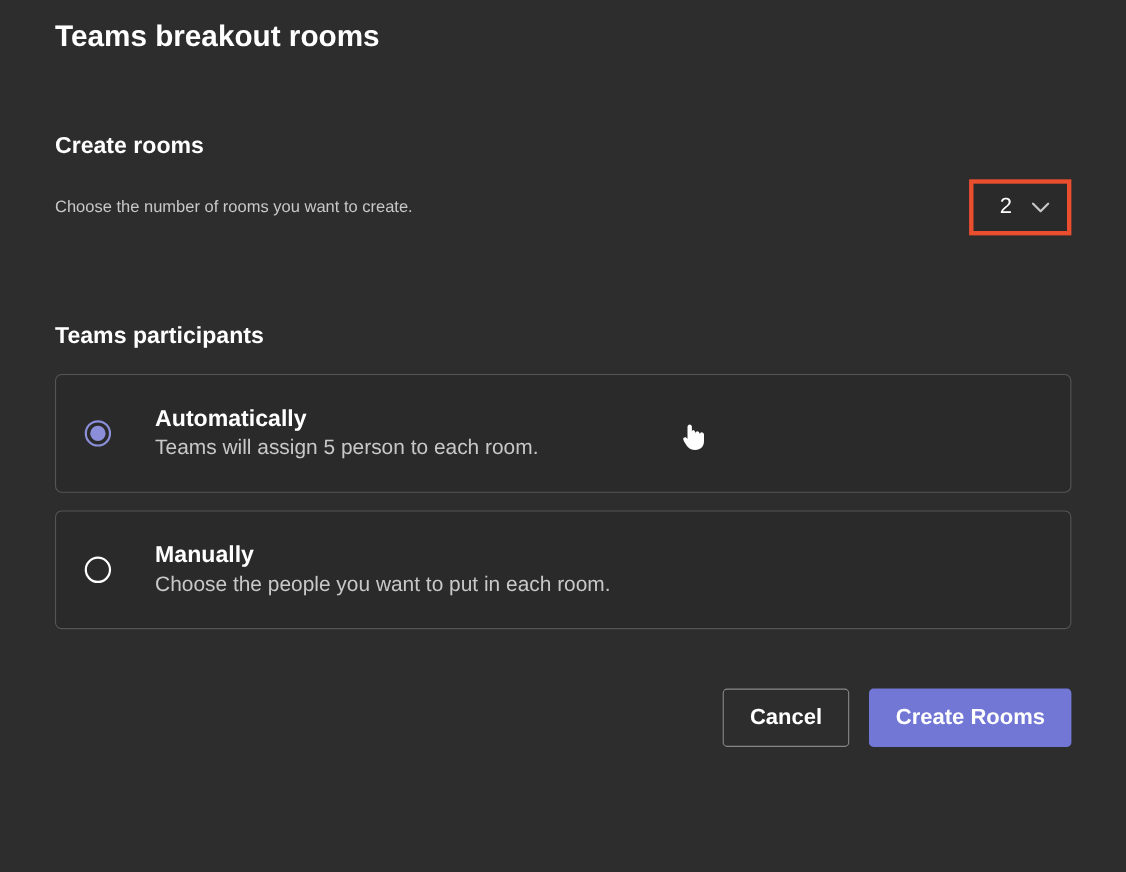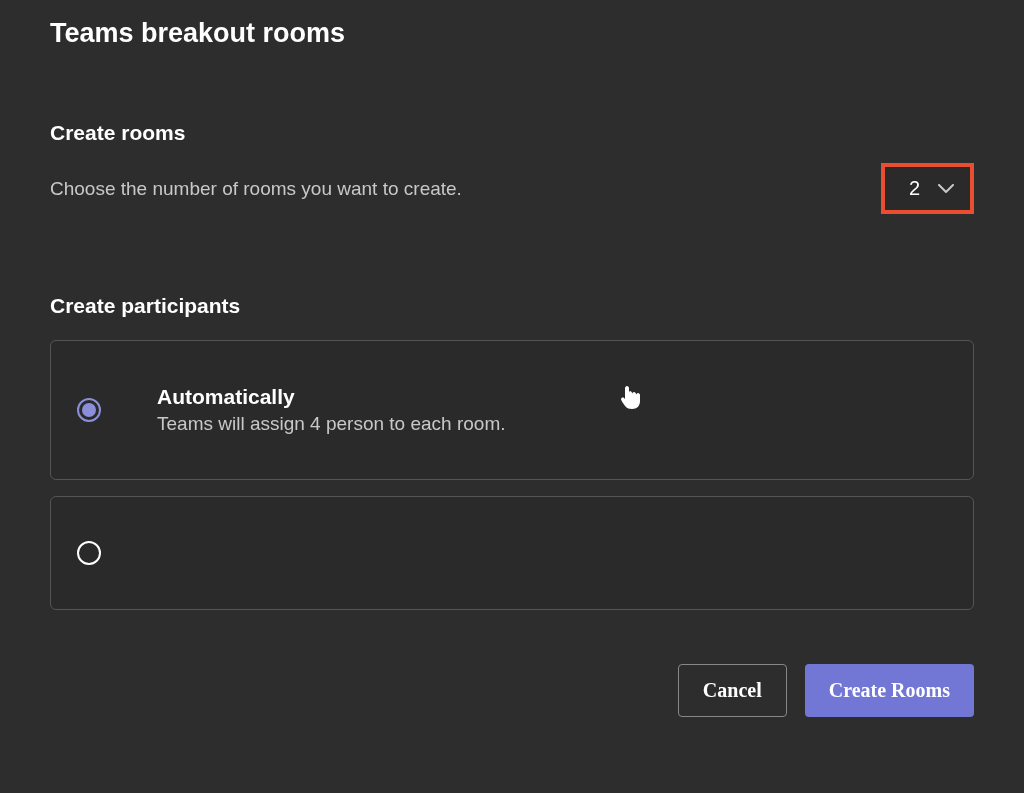--- a/index.html
+++ b/index.html
@@ -23,21 +23,21 @@
       font-weight: 700;
       margin-bottom: 72px;
     }
     .section-title {
       font-size: 21px;
       font-weight: 700;
       margin-bottom: 18px;
       color: #ffffff;
     }
     .section-description {
-      font-size: 19px;
+      font-size: 15px;
       font-weight: 400;
       color: #c8c8c8;
     }
     .create-rooms-row {
       display: flex;
       justify-content: space-between;
       align-items: center;
       margin-bottom: 80px;
     }
     .room-count-dropdown {
@@ -65,24 +65,24 @@
       width: 16px;
       height: 10px;
     }
     .assign-section {
       margin-bottom: 22px;
     }
     .radio-option {
       background: #2a2a2a;
       border: 1px solid #555555;
       border-radius: 6px;
-      padding: 44px 26px;
-      display: flex;
-      align-items: center;
-      gap: 56px;
+      padding: 28px 26px;
+      display: flex;
+      align-items: center;
+      gap: 40px;
       margin-bottom: 16px;
       cursor: pointer;
       position: relative;
     }
     .radio-circle {
       width: 24px;
       height: 24px;
       border-radius: 50%;
       border: 2px solid #ffffff;
       display: flex;
@@ -126,21 +126,21 @@
       gap: 18px;
       margin-top: 54px;
     }
     .btn {
       padding: 14px 24px;
       font-size: 20px;
       font-weight: 700;
       border-radius: 4px;
       cursor: pointer;
       border: none;
-      font-family: Liberation Serif, serif;
+      font-family: Liberation Sans, sans-serif;
     }
     .btn-cancel {
       background: #2d2d2d;
       color: #ffffff;
       border: 1px solid #888888;
     }
     .btn-primary {
       background: #7277d5;
       color: #ffffff;
     }
@@ -160,39 +160,43 @@
         <span class="chevron-down">
           <svg viewBox="0 0 16 10" fill="none">
             <path d="M1 1 L8 8 L15 1" stroke="#c8c8c8" stroke-width="2" stroke-linecap="round" stroke-linejoin="round"></path>
           </svg>
         </span>
       </div>
     </div>
   </div>
 
   <div class="assign-section">
-    <div class="section-title">Create participants</div>
+    <div class="section-title">Teams participants</div>
   </div>
 
   <div class="radio-option">
     <div class="radio-circle selected">
       <div class="radio-inner"></div>
     </div>
     <div class="radio-content">
       <div class="radio-title">Automatically</div>
-      <div class="radio-description">Teams will assign 4 person to each room.</div>
+      <div class="radio-description">Teams will assign 5 person to each room.</div>
     </div>
     <div class="cursor-pointer">
       <svg viewBox="0 0 22 26" fill="#ffffff">
         <path d="M8 3 C8 2 7 1 6 1 C5 1 4 2 4 3 L4 14 L3 13 C2 12 0 13 0 14 C0 15 3 20 5 22 C6 23 8 24 11 24 C16 24 19 21 19 16 L19 10 C19 9 18 8 17 8 C16 8 15 9 15 10 L15 9 C15 8 14 7 13 7 C12 7 11 8 11 9 L11 8 C11 7 10 6 9 6 C8.5 6 8 7 8 8 Z"></path>
       </svg>
     </div>
   </div>
 
   <div class="radio-option">
     <div class="radio-circle"></div>
+    <div class="radio-content">
+      <div class="radio-title">Manually</div>
+      <div class="radio-description">Choose the people you want to put in each room.</div>
+    </div>
   </div>
 
   <div class="button-row">
     <button class="btn btn-cancel">Cancel</button>
     <button class="btn btn-primary">Create Rooms</button>
   </div>
 </div>
 
 </body></html>

